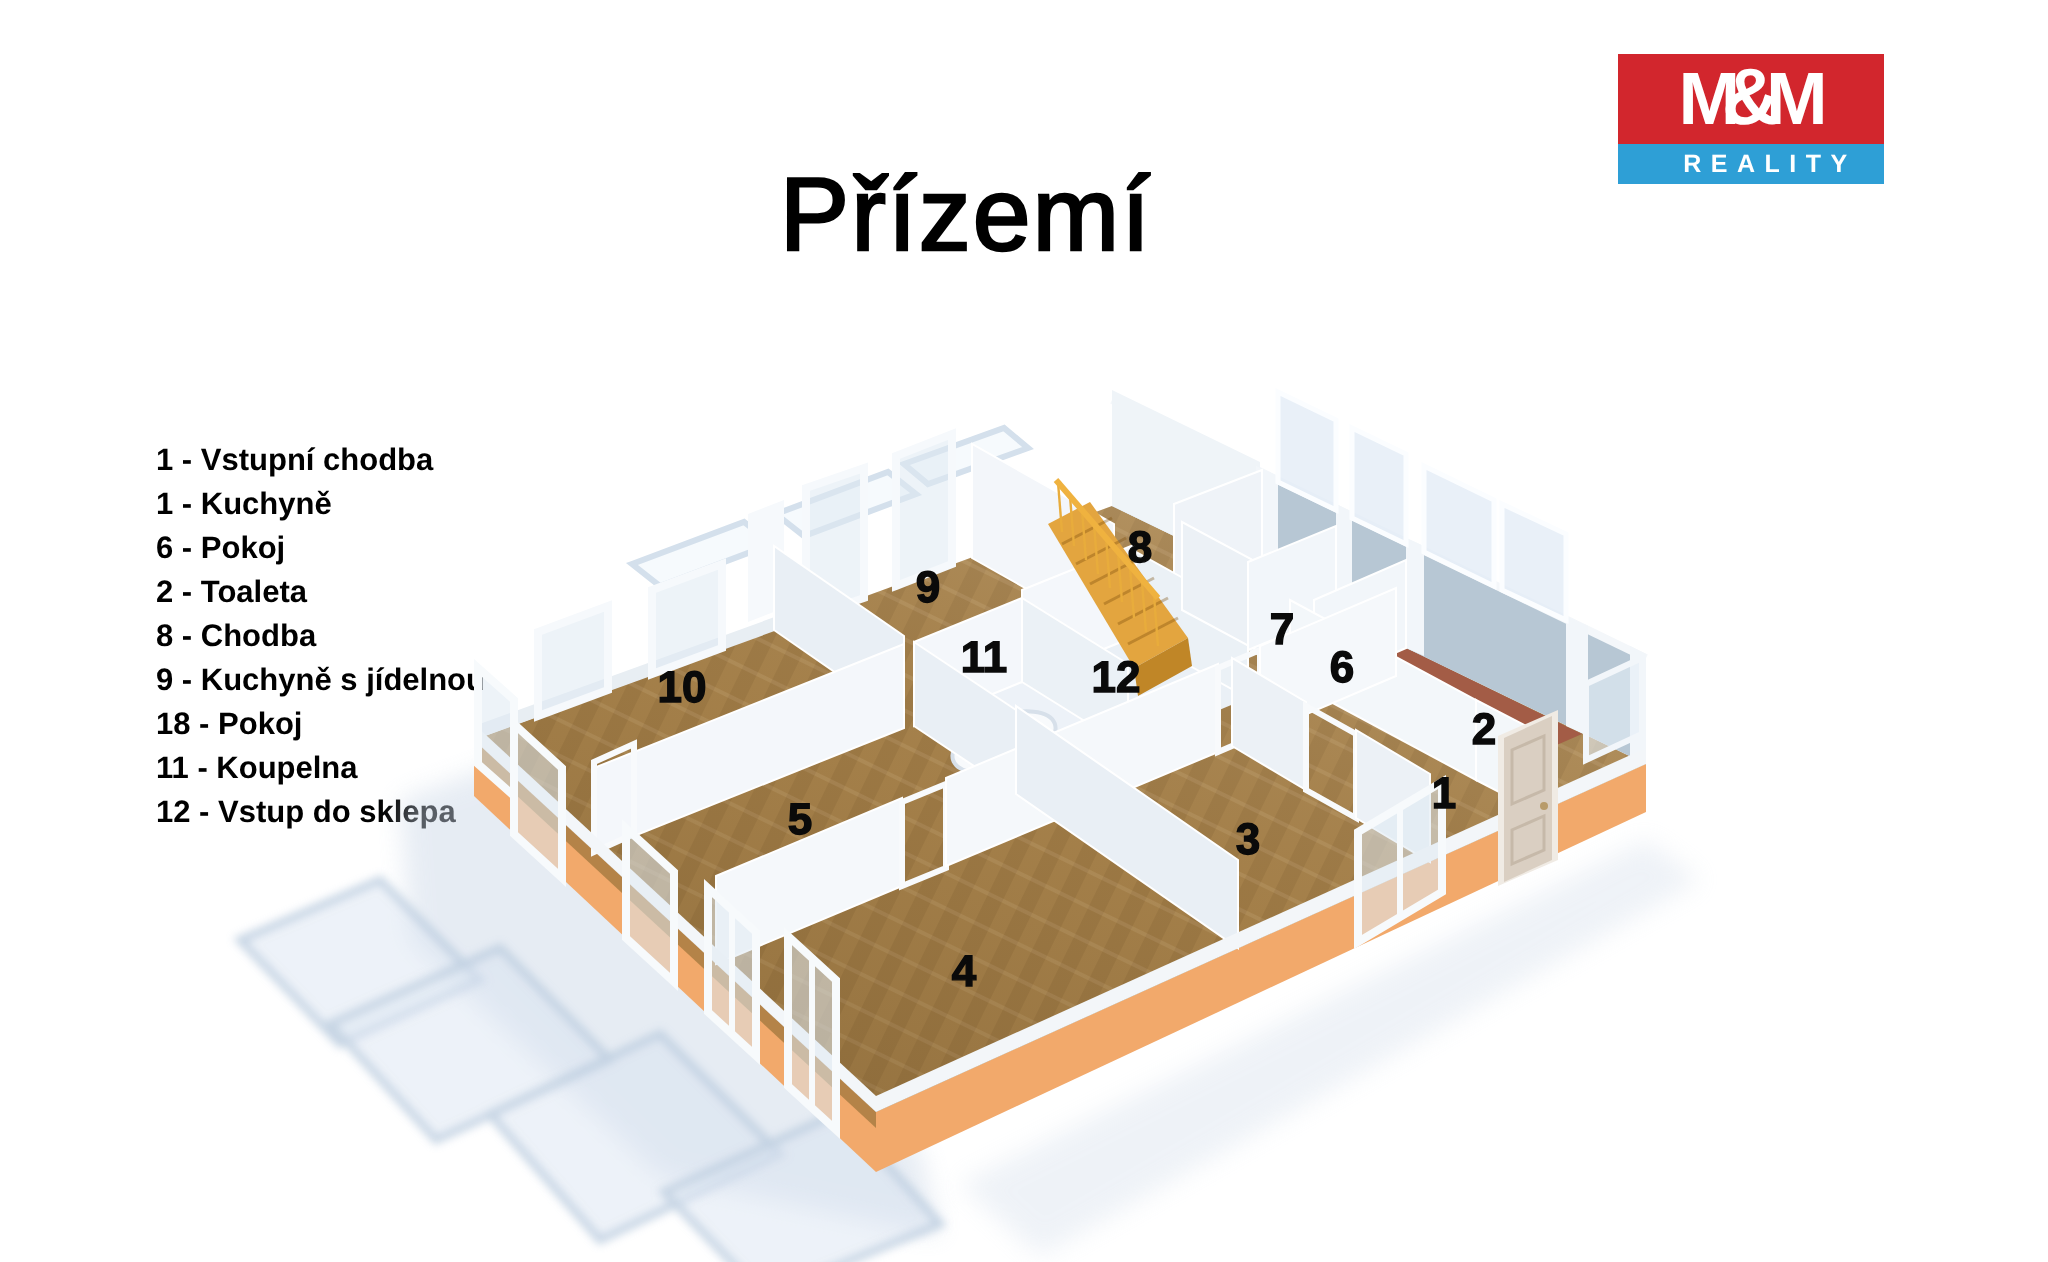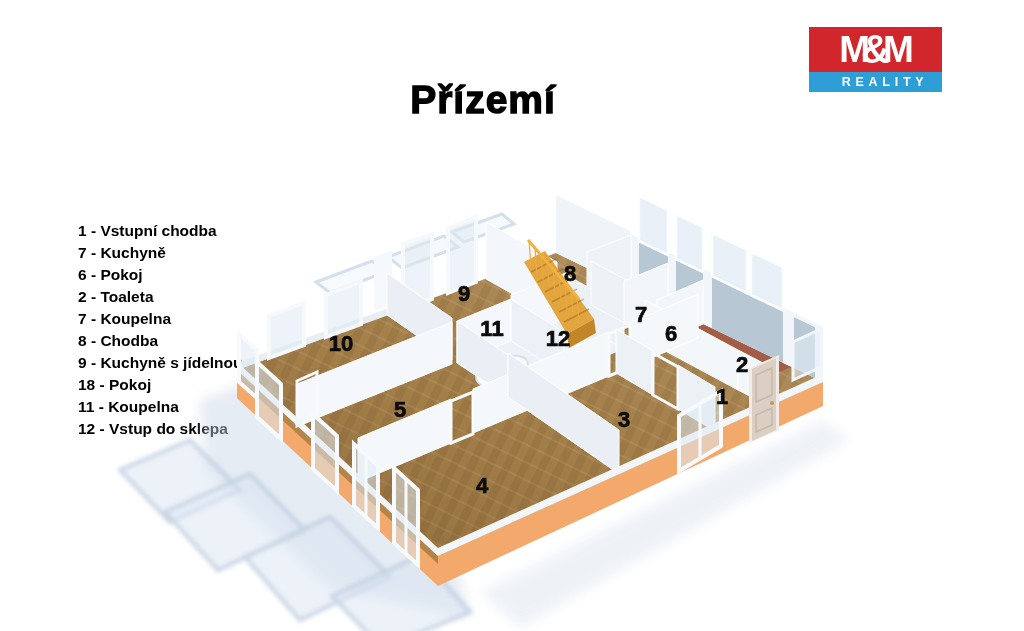--- a/index.html
+++ b/index.html
@@ -1,19 +1,19 @@
 <!DOCTYPE html>
 <html><head>
 <meta charset="utf-8">
 <style>
   html,body{margin:0;padding:0;background:#ffffff;}
   body{width:1024px;height:631px;position:relative;overflow:hidden;
        font-family:"Liberation Sans", sans-serif;}
   .page-title{position:absolute;top:78px;left:483px;transform:translateX(-50%);
-       font-size:39px;font-weight:bold;color:#000;letter-spacing:1px;
+       font-size:52px;font-weight:normal;color:#000;letter-spacing:1px;
        -webkit-text-stroke:1.3px #000;white-space:nowrap;}
   .legend{position:absolute;top:204px;left:62px;list-style:none;margin:16px;padding:0;
        font-size:15.5px;line-height:22px;font-weight:bold;color:#000;}
   .logo{position:absolute;top:27px;left:809px;width:133px;}
   .logo-top{height:45px;background:#D2262D;display:flex;align-items:center;
        justify-content:center;color:#fff;font-weight:bold;}
   .logo-top .m{font-size:37px;letter-spacing:-2px;}
   .logo-top .amp{font-size:40px;margin:0 -7px;position:relative;z-index:2;}
   .logo-bottom{height:20px;background:#2E9FD6;color:#fff;font-weight:bold;
        font-size:12.5px;letter-spacing:0.38em;display:flex;align-items:center;
@@ -21,24 +21,23 @@
   svg text.rlabel{font-weight:bold;font-size:22px;fill:#0a0a0a;
        stroke:#0a0a0a;stroke-width:0.7;paint-order:stroke;text-anchor:middle;}
 </style>
 </head>
 <body>
 
 <div class="page-title">Přízemí</div>
 
 <ul class="legend">
   <li>1 - Vstupní chodba</li>
-  <li>7 - Kuchyně</li>
+  <li>1 - Kuchyně</li>
   <li>6 - Pokoj</li>
   <li>2 - Toaleta</li>
-  <li>7 - Koupelna</li>
   <li>8 - Chodba</li>
   <li>9 - Kuchyně s jídelnou</li>
   <li>18 - Pokoj</li>
   <li>11 - Koupelna</li>
   <li>12 - Vstup do sklepa</li>
 </ul>
 
 <div class="logo">
   <div class="logo-top">
     <span class="m">M</span>

